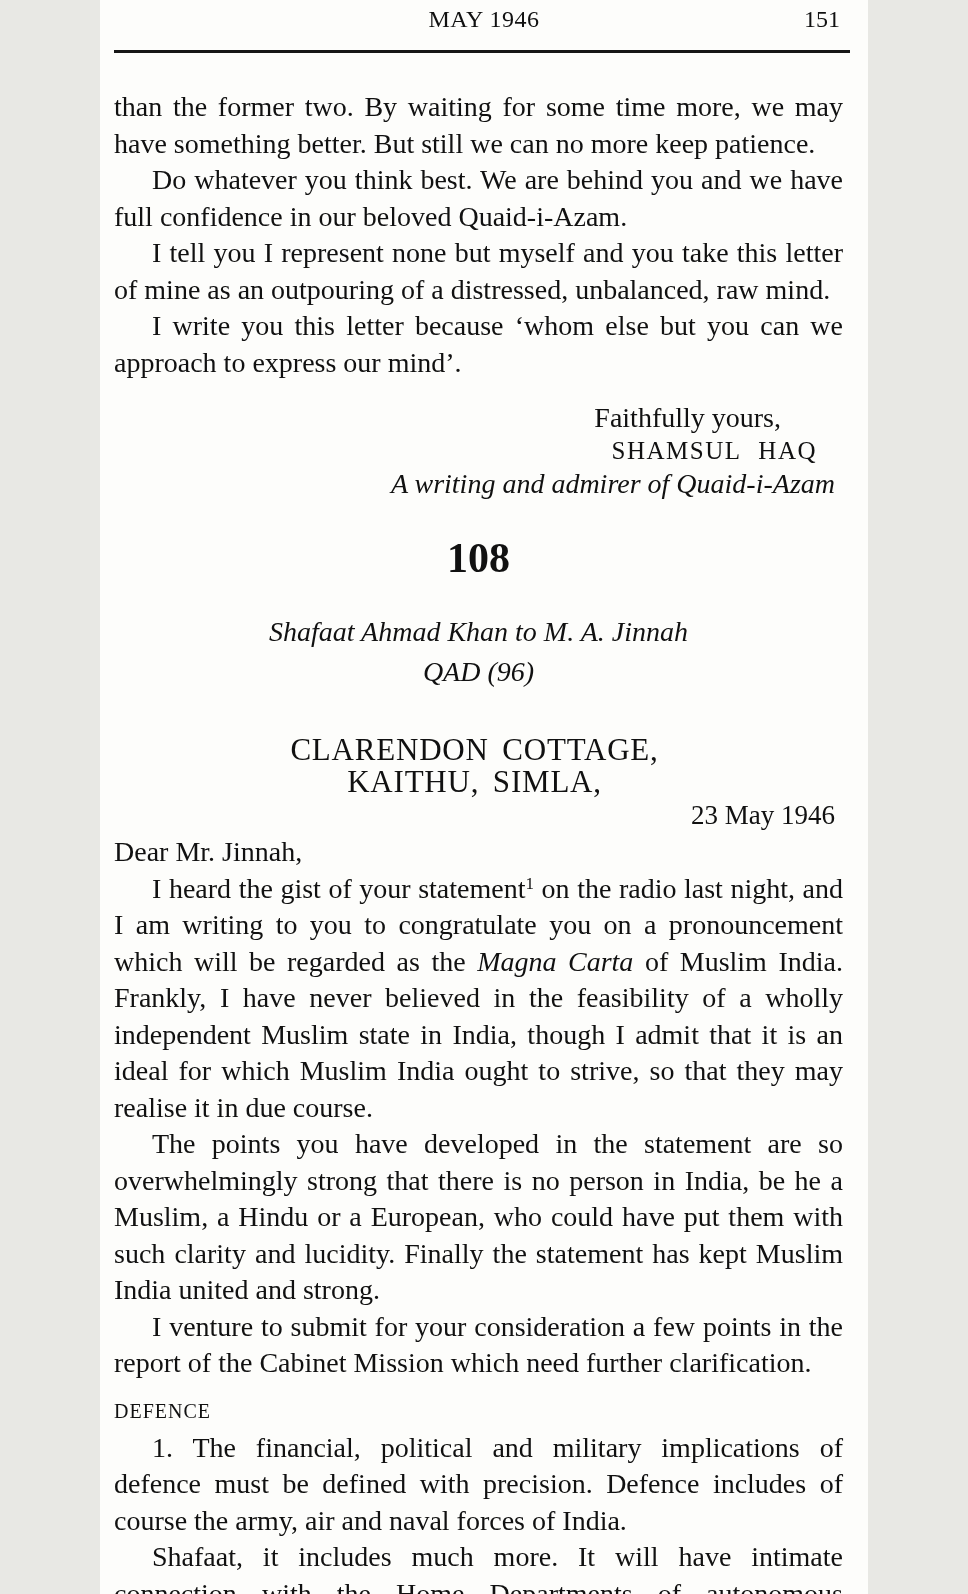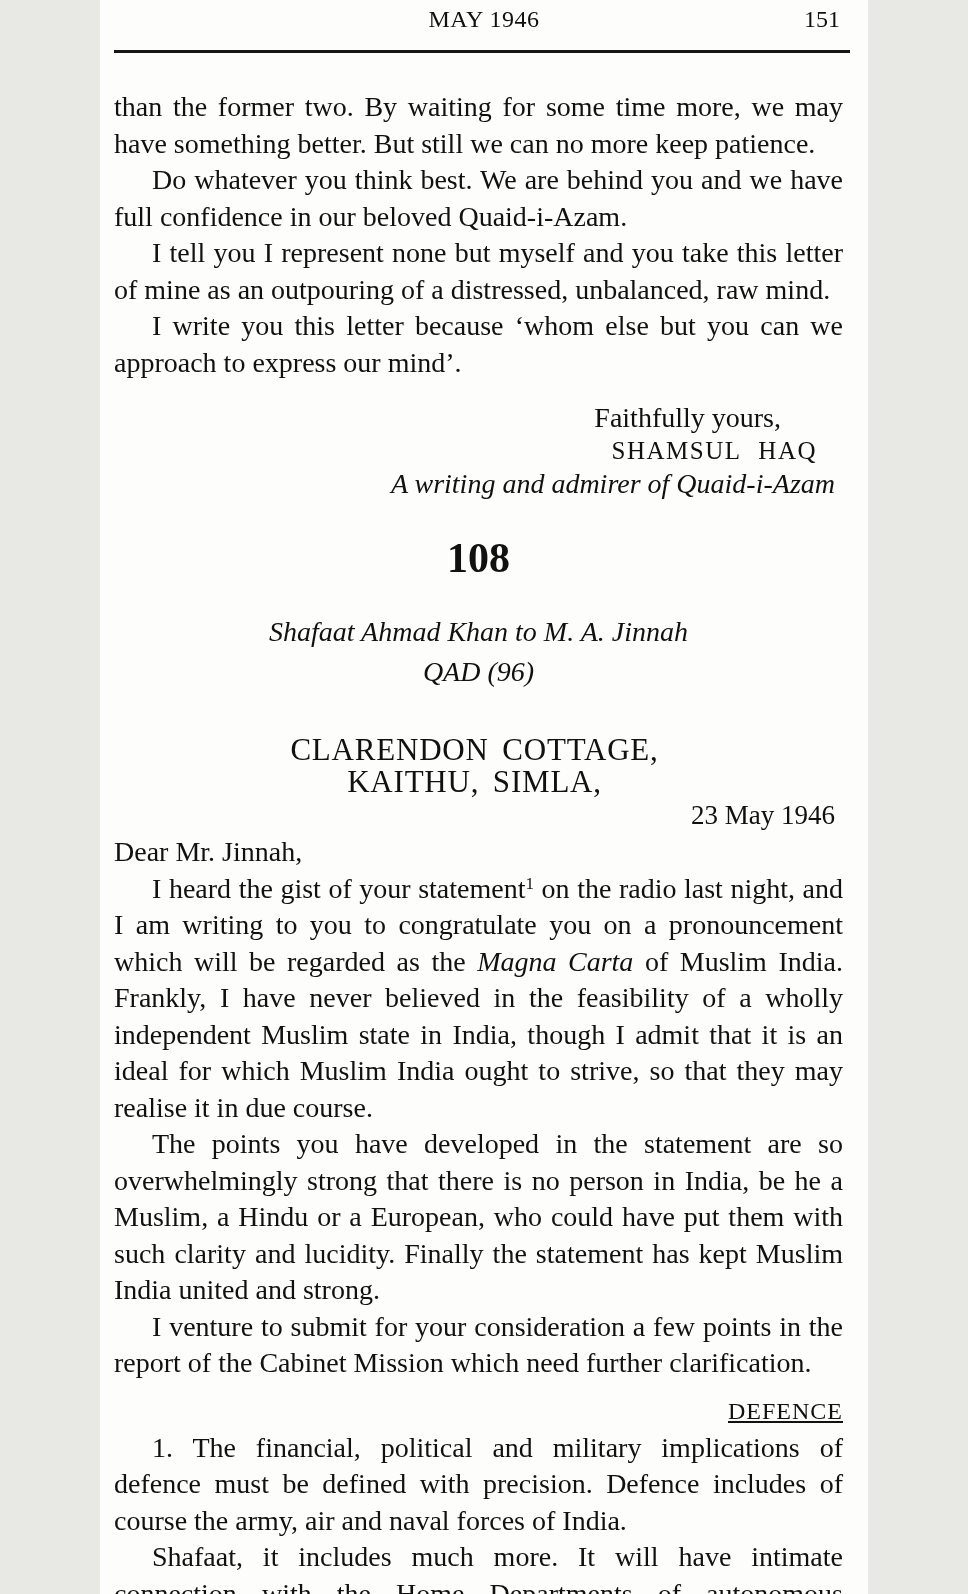--- a/index.html
+++ b/index.html
@@ -127,25 +127,24 @@
     line-height: 34px;
   }
   .salutation {
     margin: 2px 0 0 0;
     text-indent: 0;
     text-align: left;
   }
   .sub-heading {
     margin-top: 14px;
     margin-bottom: 4px;
-    text-align: right;
-    font-size: 24px;
+    text-align: left;
+    font-size: 20px;
     line-height: 30px;
     letter-spacing: 1px;
-    text-decoration: underline;
   }
 </style>
 </head>
 <body>
 
 <div class="page">
 
   <header class="running-head">
     <span class="head-center">MAY 1946</span>
     <span class="head-right">151</span>

